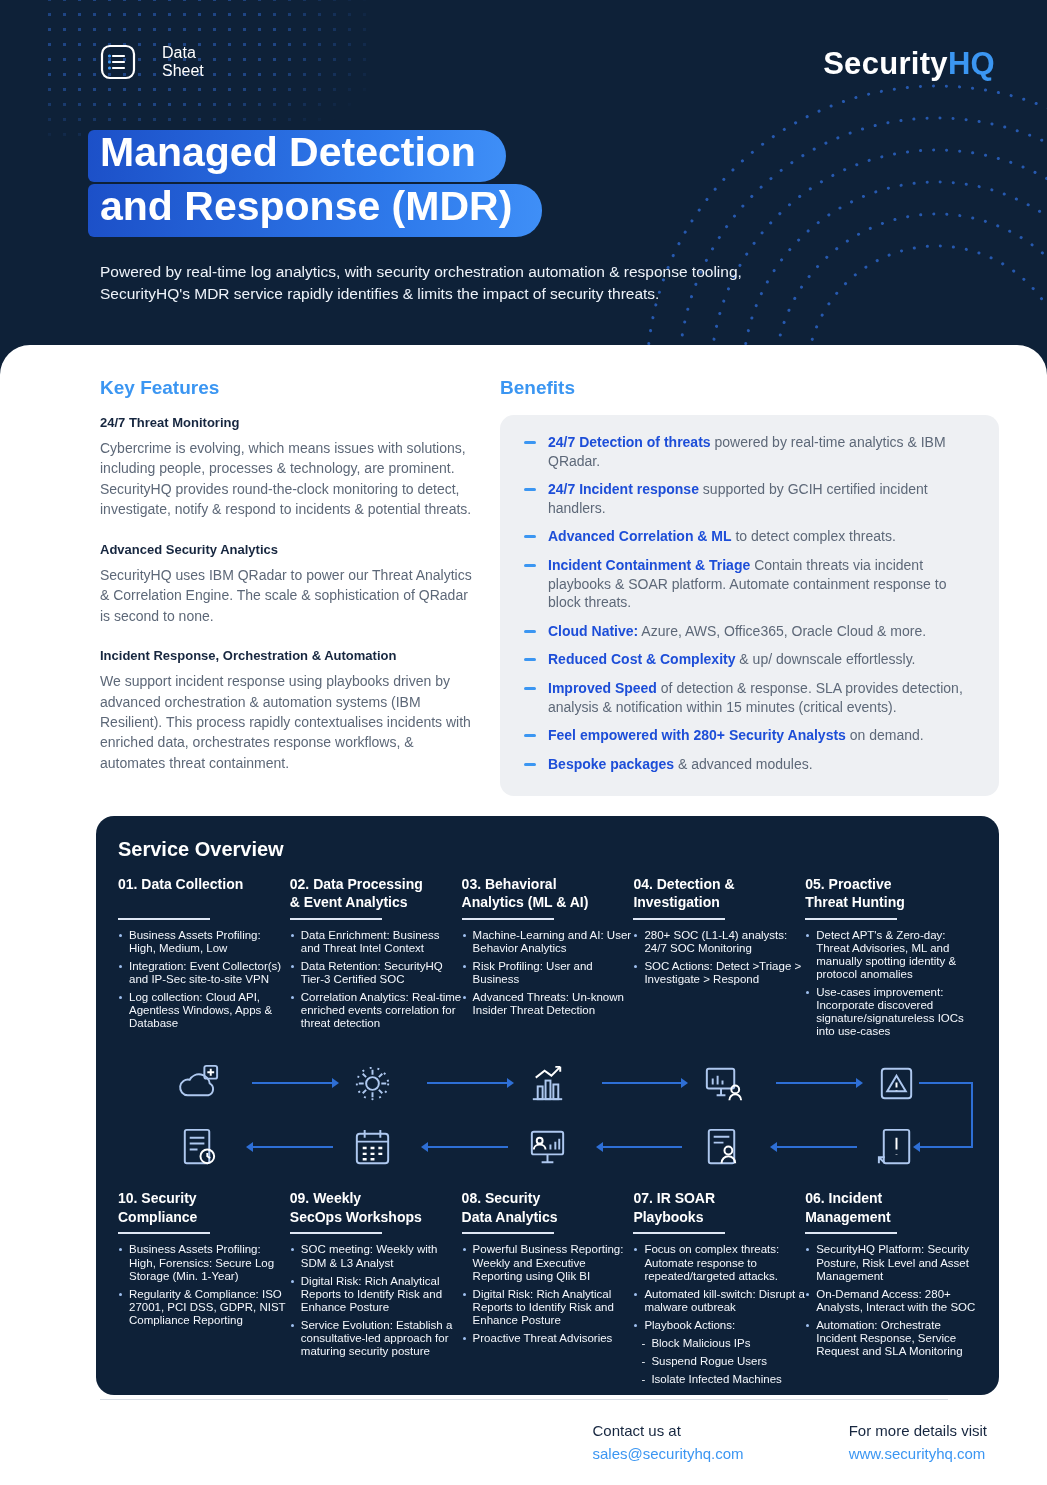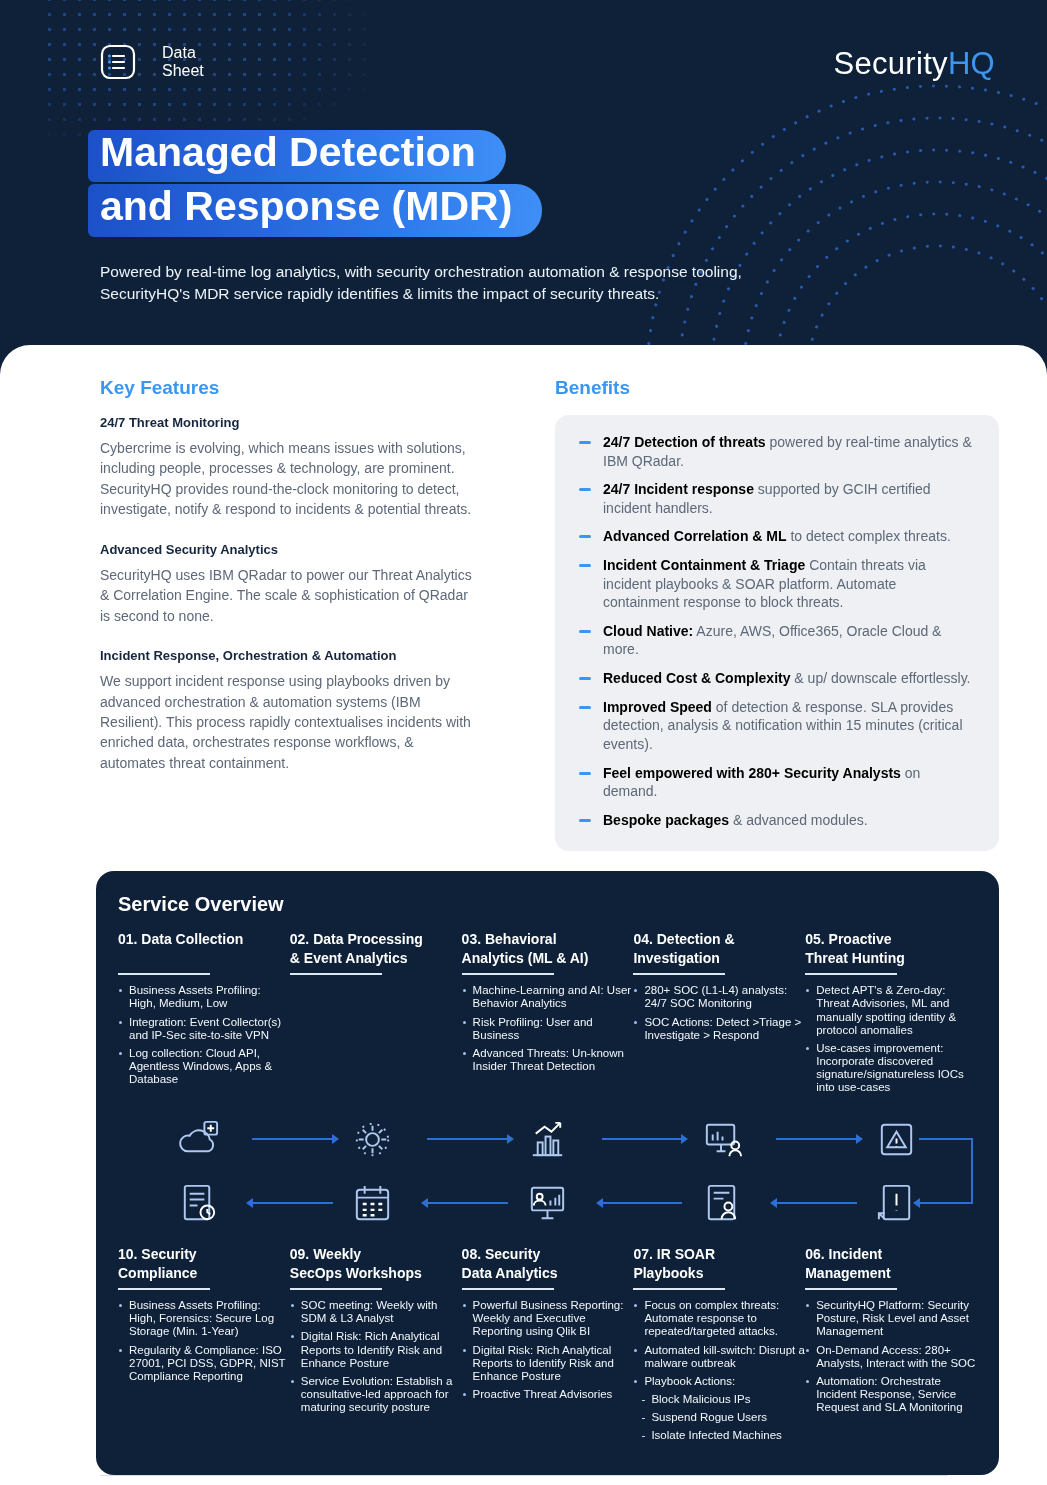--- a/index.html
+++ b/index.html
@@ -7,54 +7,54 @@
   body { font-family:"Liberation Sans", sans-serif; }
   .page { width:1047px; height:1485px; display:flex; flex-direction:column; overflow:hidden; background:#fff; position:relative; margin:0 auto; }
 
   
   .header { position:relative; height:375px; background:#0e2138; flex:none; overflow:hidden; }
   .header-inner { position:relative; z-index:2; padding:44px 52px 0 100px; }
   .brand-row { display:flex; justify-content:space-between; align-items:flex-start; }
   .badge { display:flex; align-items:center; gap:26px; }
   .badge svg { display:block; }
   .badge-text { color:#fff; font-size:16px; line-height:1.12; font-weight:500; }
-  .logo { font-size:31px; font-weight:400; color:#ffffff; letter-spacing:.3px; margin-top:2px; }
+  .logo { font-size:31px; font-weight:700; color:#ffffff; letter-spacing:.3px; margin-top:2px; }
   .logo .hq { color:#3b96f2; }
   .title-block { margin-top:48px; }
   .hl-line { line-height:1; }
   .hl { display:inline-block; color:#fff; font-weight:700; font-size:41px; line-height:1.08;
         background:linear-gradient(93deg,#1c50c8 0%, #2f7bec 70%, #3f8ff7 100%);
         padding:0 30px 8px 12px; margin-left:-12px; border-radius:6px 26px 26px 6px; }
   .hl-line + .hl-line { margin-top:2px; }
   .subtitle { margin-top:24px; color:#eef3fa; font-size:15.5px; line-height:1.45; max-width:665px; }
 
   .dots-tl { position:absolute; z-index:1; left:42px; top:-8px; width:330px; height:155px;
     background-image:radial-gradient(circle, #2d63c2 1.6px, transparent 1.8px);
     background-size:15px 15px; opacity:.55;
     -webkit-mask-image:radial-gradient(ellipse at 35% 35%, #000 40%, transparent 78%);
     mask-image:radial-gradient(ellipse at 35% 35%, #000 40%, transparent 78%); }
   .swirl { position:absolute; z-index:1; right:-110px; top:36px; opacity:.85; }
 
   
   .content { position:relative; z-index:3; background:#fff; margin-top:-30px; border-radius:30px 30px 0 0;
              padding:32px 48px 0 100px; flex:none; }
-  .cols { display:grid; grid-template-columns:380px 1fr; gap:75px; }
+  .cols { display:grid; grid-template-columns:380px 1fr; gap:20px; }
   .section-heading { color:#3b96f2; font-size:19px; font-weight:700; margin:0 0 16px; }
   .kf-title { color:#16263f; font-size:13px; font-weight:700; margin:0 0 8px; }
   .kf-body { color:#5d6878; font-size:14px; line-height:1.46; margin:6px 0 22px; }
 
   .benefits-box { background:#eef0f3; border-radius:14px; padding:18px 24px 12px; }
   .benefit-list { list-style:none; margin:0; padding:0; }
   .benefit-item { display:flex; gap:12px; margin-bottom:10px; font-size:14px; line-height:1.33; }
   .b-dash { flex:none; width:12px; height:3px; border-radius:2px; background:#3b96f2; margin-top:8px; }
-  .b-bold { color:#000000; font-weight:700; }
+  .b-bold { color:#1d4ed8; font-weight:700; }
   .b-rest { color:#5d6878; }
 
   
-  .so { margin:20px 48px 0 96px; background:#0e2138; border-radius:18px; padding:22px 22px 28px; color:#fff; flex:none; }
+  .so { margin:20px 48px 0 96px; background:#0e2138; border-radius:18px; padding:22px 22px 4px; color:#fff; flex:none; }
   .so-heading { font-size:20px; font-weight:700; margin:0 0 14px; }
   .so-grid { display:grid; grid-template-columns:repeat(5,1fr); }
   .so-title { font-size:14px; font-weight:700; line-height:1.32; min-height:37px; }
   .so-t1,.so-t2 { display:block; }
   .so-underline { width:92px; height:2px; background:#dfe7f4; margin:6px 0 9px; }
   .so-bullets { list-style:none; margin:0; padding:0; }
   .so-bullet { position:relative; padding-left:11px; font-size:11.5px; line-height:1.14; color:#f4f7fc; margin-bottom:5px; }
   .so-bullet::before { content:''; position:absolute; left:1px; top:5px; width:3px; height:3px; border-radius:50%; background:#9fc0f0; }
   .so-bullet.sub { padding-left:18px; }
   .so-bullet.sub::before { content:'-'; background:none; width:auto; height:auto; top:0; left:8px; color:#f4f7fc; border-radius:0; }
@@ -222,20 +222,25 @@
             <li class="so-bullet">Integration: Event Collector(s) and IP-Sec site-to-site VPN</li>
             <li class="so-bullet">Log collection: Cloud API, Agentless Windows, Apps &amp; Database</li>
           </ul>
       </div>
       <div class="so-col">
         <div class="so-title">
             <span class="so-t1">02. Data Processing</span>
             <span class="so-t2">&amp; Event Analytics</span>
           </div>
         <div class="so-underline"></div>
+        <ul class="so-bullets">
+            <li class="so-bullet">Data Enrichment: Business and Threat Intel Context</li>
+            <li class="so-bullet">Data Retention: SecurityHQ Tier-3 Certified SOC</li>
+            <li class="so-bullet">Correlation Analytics: Real-time enriched events correlation for threat detection</li>
+          </ul>
       </div>
       <div class="so-col">
         <div class="so-title">
             <span class="so-t1">03. Behavioral</span>
             <span class="so-t2">Analytics (ML &amp; AI)</span>
           </div>
         <div class="so-underline"></div>
         <ul class="so-bullets">
             <li class="so-bullet">Machine-Learning and AI: User Behavior Analytics</li>
             <li class="so-bullet">Risk Profiling: User and Business</li>

